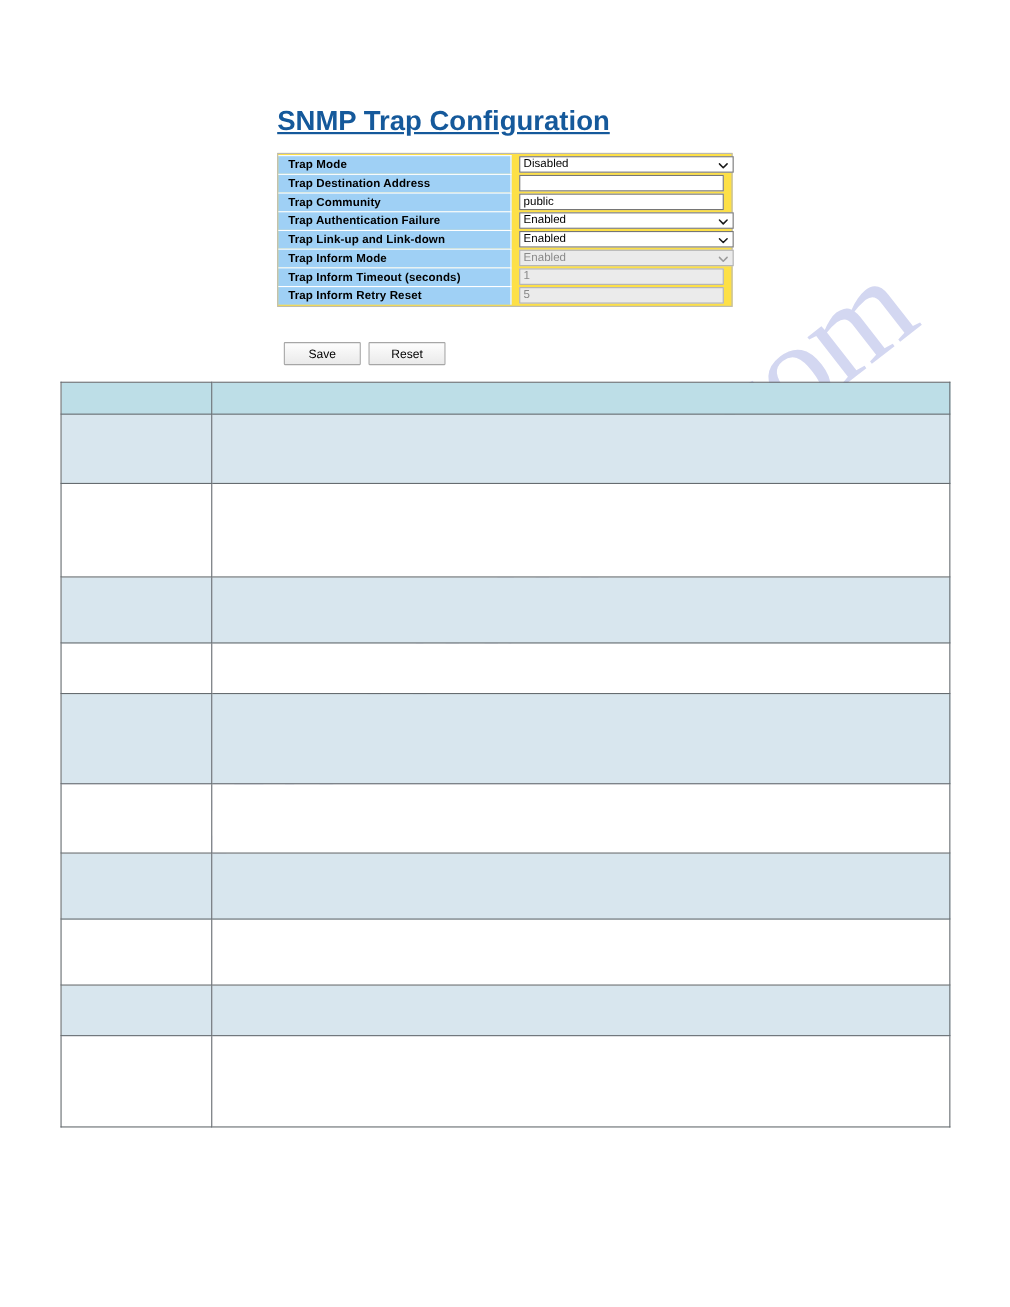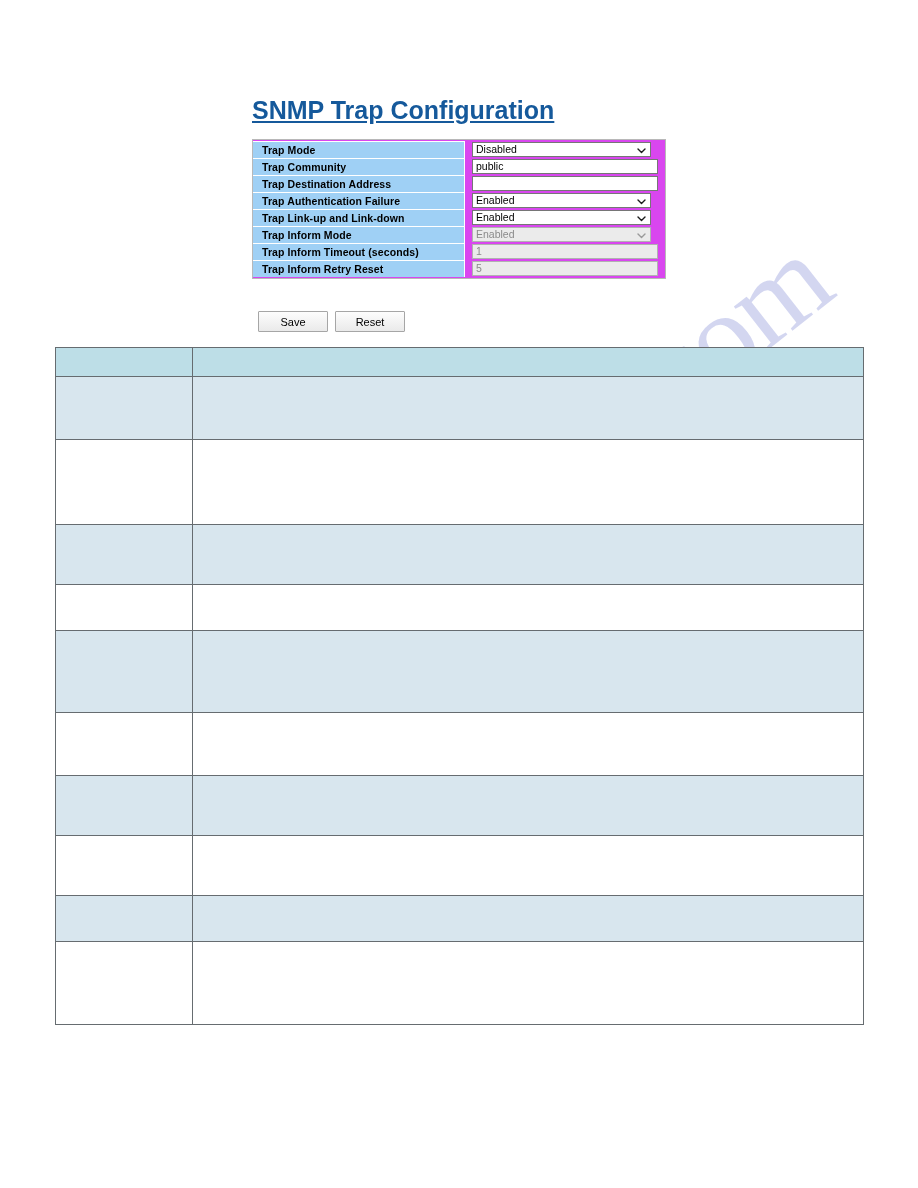--- a/index.html
+++ b/index.html
@@ -55,21 +55,21 @@
     text-decoration: underline;
   }
 
   
   #config-form {
     position: absolute;
     left: 252px;
     top: 139px;
     width: 414px;
     border: 1px solid #b8b8b8;
-    background: #d946ef;
+    background: #fde047;
     box-sizing: border-box;
     z-index: 10;
     padding: 1px 0 1px 0;
   }
   .form-row {
     display: flex;
     align-items: stretch;
     height: 17px;
     margin: 0;
     padding: 0;
@@ -106,21 +106,21 @@
     line-height: 13px;
     font-family: "Liberation Sans", sans-serif;
     color: #000000;
     background: #ffffff;
     border: 1px solid #767676;
     padding: 0 2px 0 3px;
     display: flex;
     align-items: center;
     position: relative;
   }
-  .ctl.select { width: 179px; padding-right: 16px; }
+  .ctl.select { width: 195px; padding-right: 16px; }
   .ctl.text   { width: 186px; }
 
   .ctl.select .caret {
     position: absolute;
     right: 4px;
     top: 50%;
     width: 9px;
     height: 9px;
     margin-top: -4px;
   }
@@ -205,32 +205,32 @@
           <span>Disabled</span>
           <span class="caret">
             <svg width="9" height="9" viewBox="0 0 9 9">
               <polyline points="1,3 4.5,6.5 8,3" fill="none" stroke="#1a1a1a" stroke-width="1.4" stroke-linecap="round" stroke-linejoin="round"></polyline>
             </svg>
           </span>
         </div>
       </div>
     </div>
     <div class="form-row">
+      <div class="form-label">Trap Destination Address</div>
+      <div class="form-control">
+        <div class="ctl text">
+          <span></span>
+        </div>
+      </div>
+    </div>
+    <div class="form-row">
       <div class="form-label">Trap Community</div>
       <div class="form-control">
         <div class="ctl text">
           <span>public</span>
-        </div>
-      </div>
-    </div>
-    <div class="form-row">
-      <div class="form-label">Trap Destination Address</div>
-      <div class="form-control">
-        <div class="ctl text">
-          <span></span>
         </div>
       </div>
     </div>
     <div class="form-row">
       <div class="form-label">Trap Authentication Failure</div>
       <div class="form-control">
         <div class="ctl select">
           <span>Enabled</span>
           <span class="caret">
             <svg width="9" height="9" viewBox="0 0 9 9">

